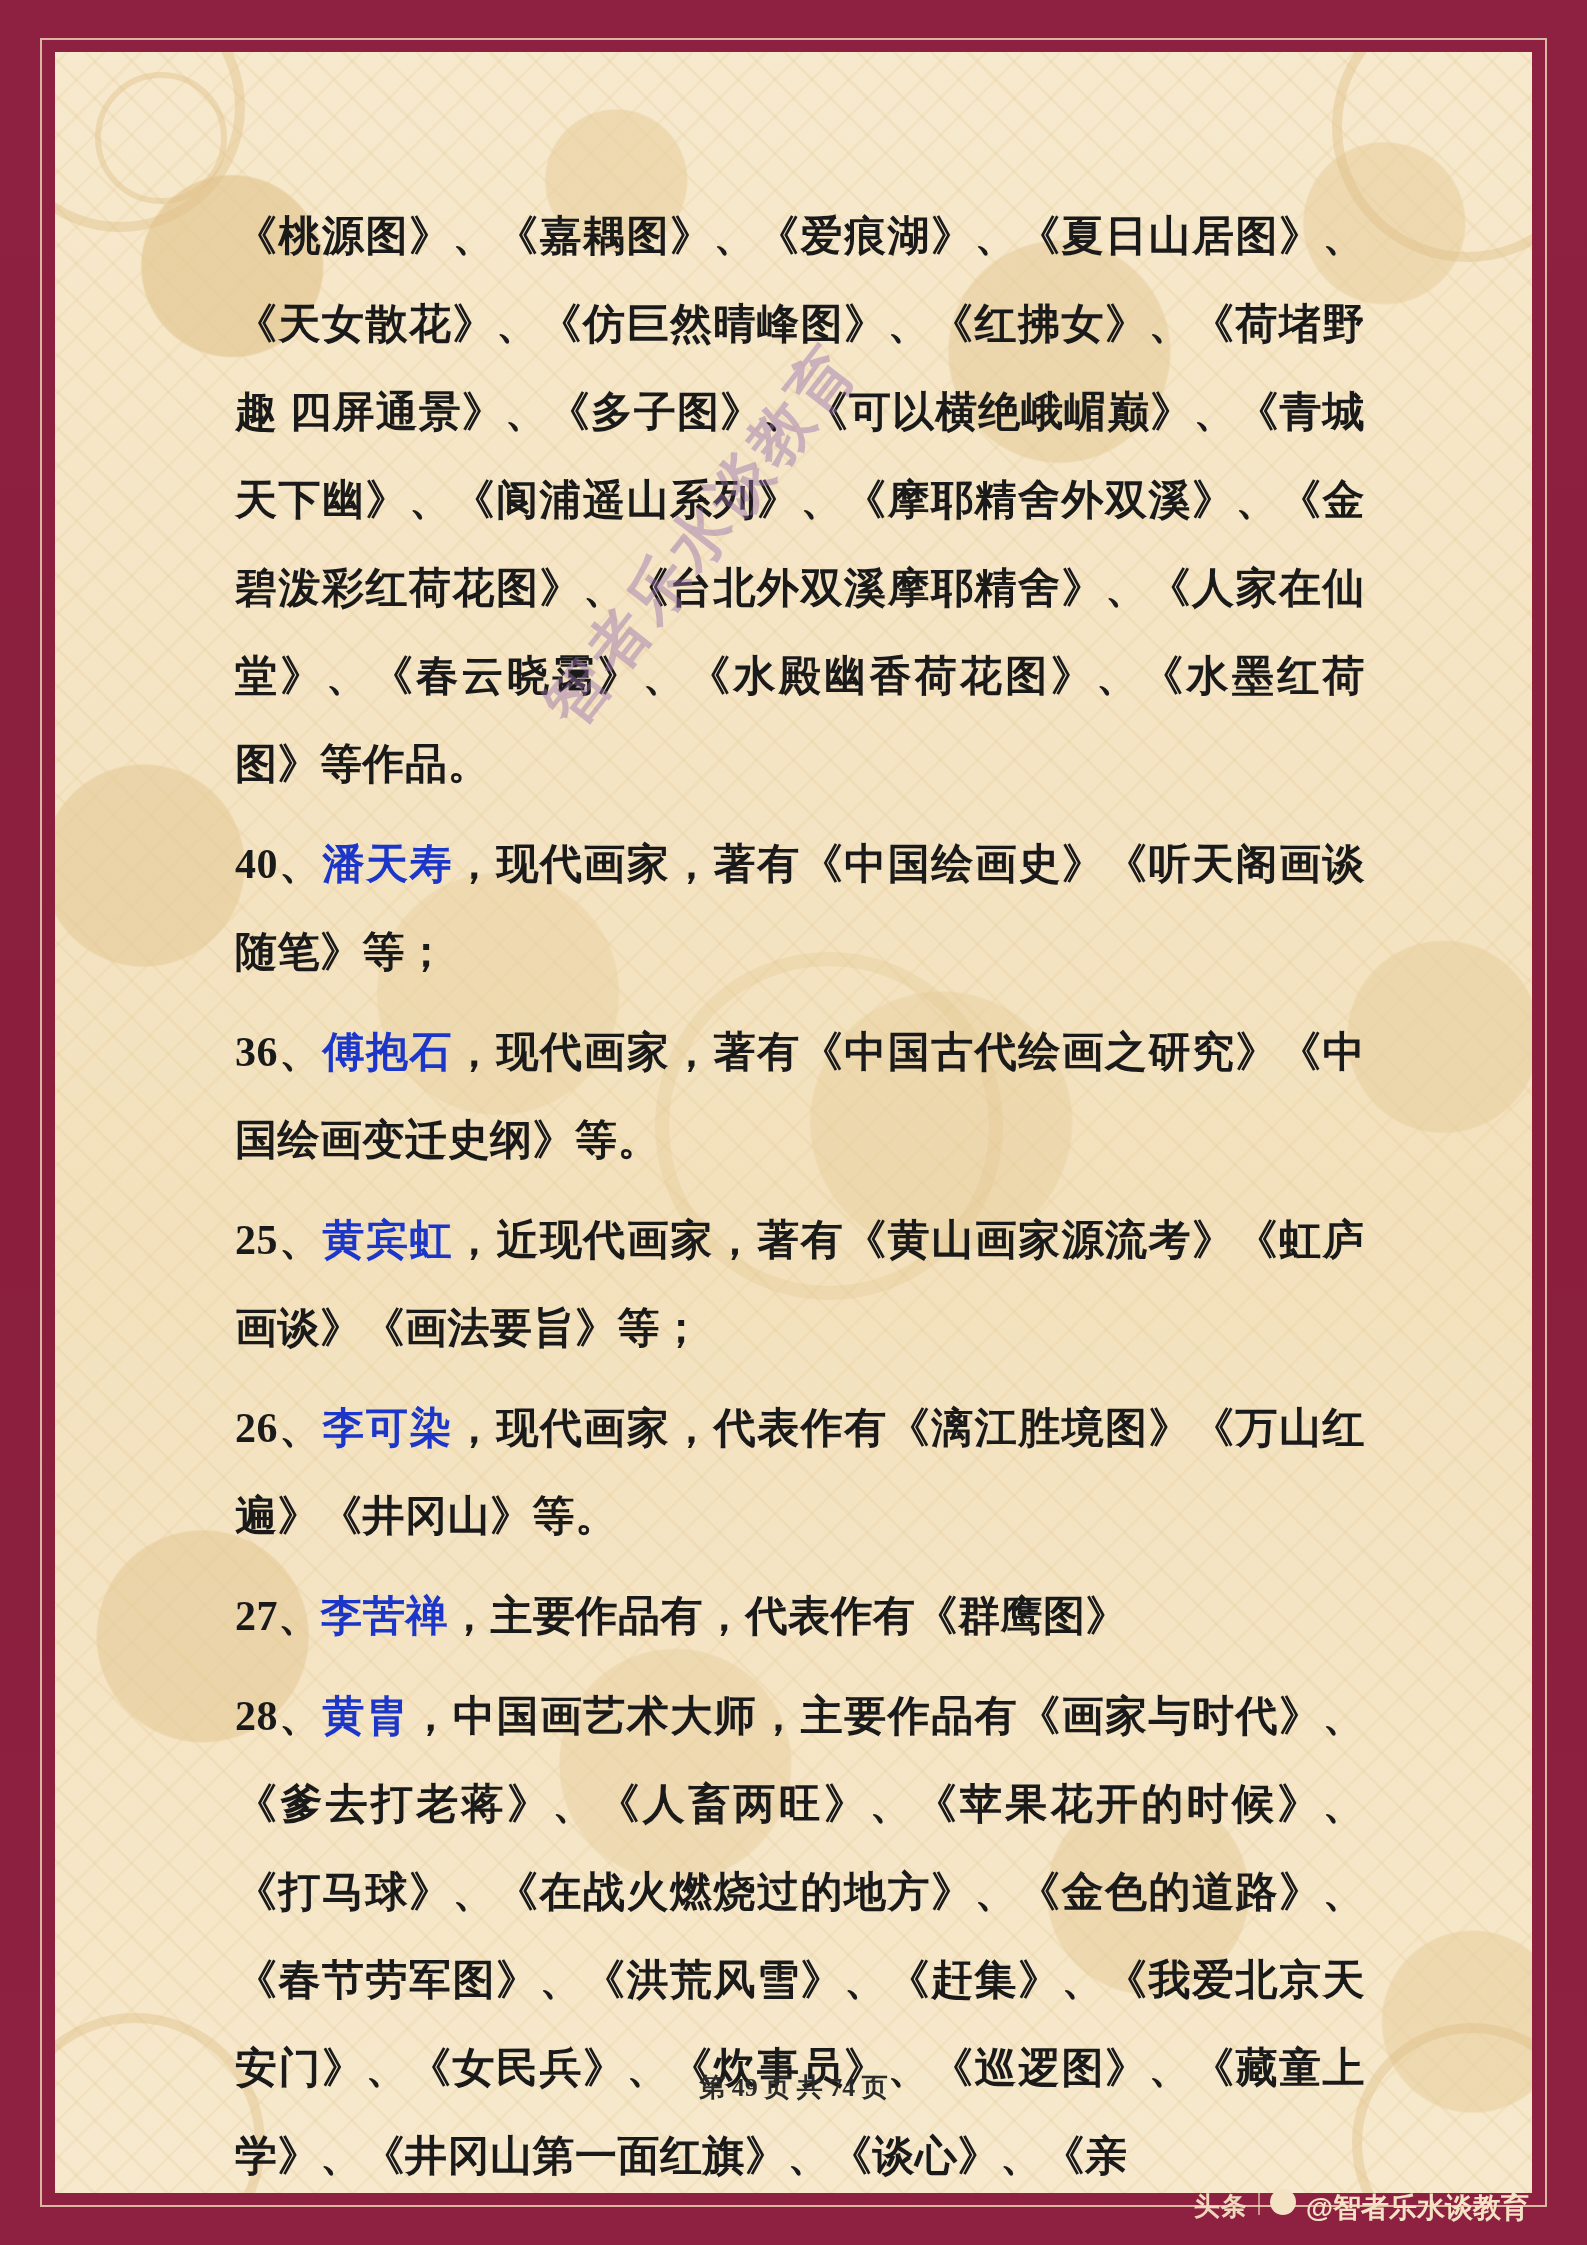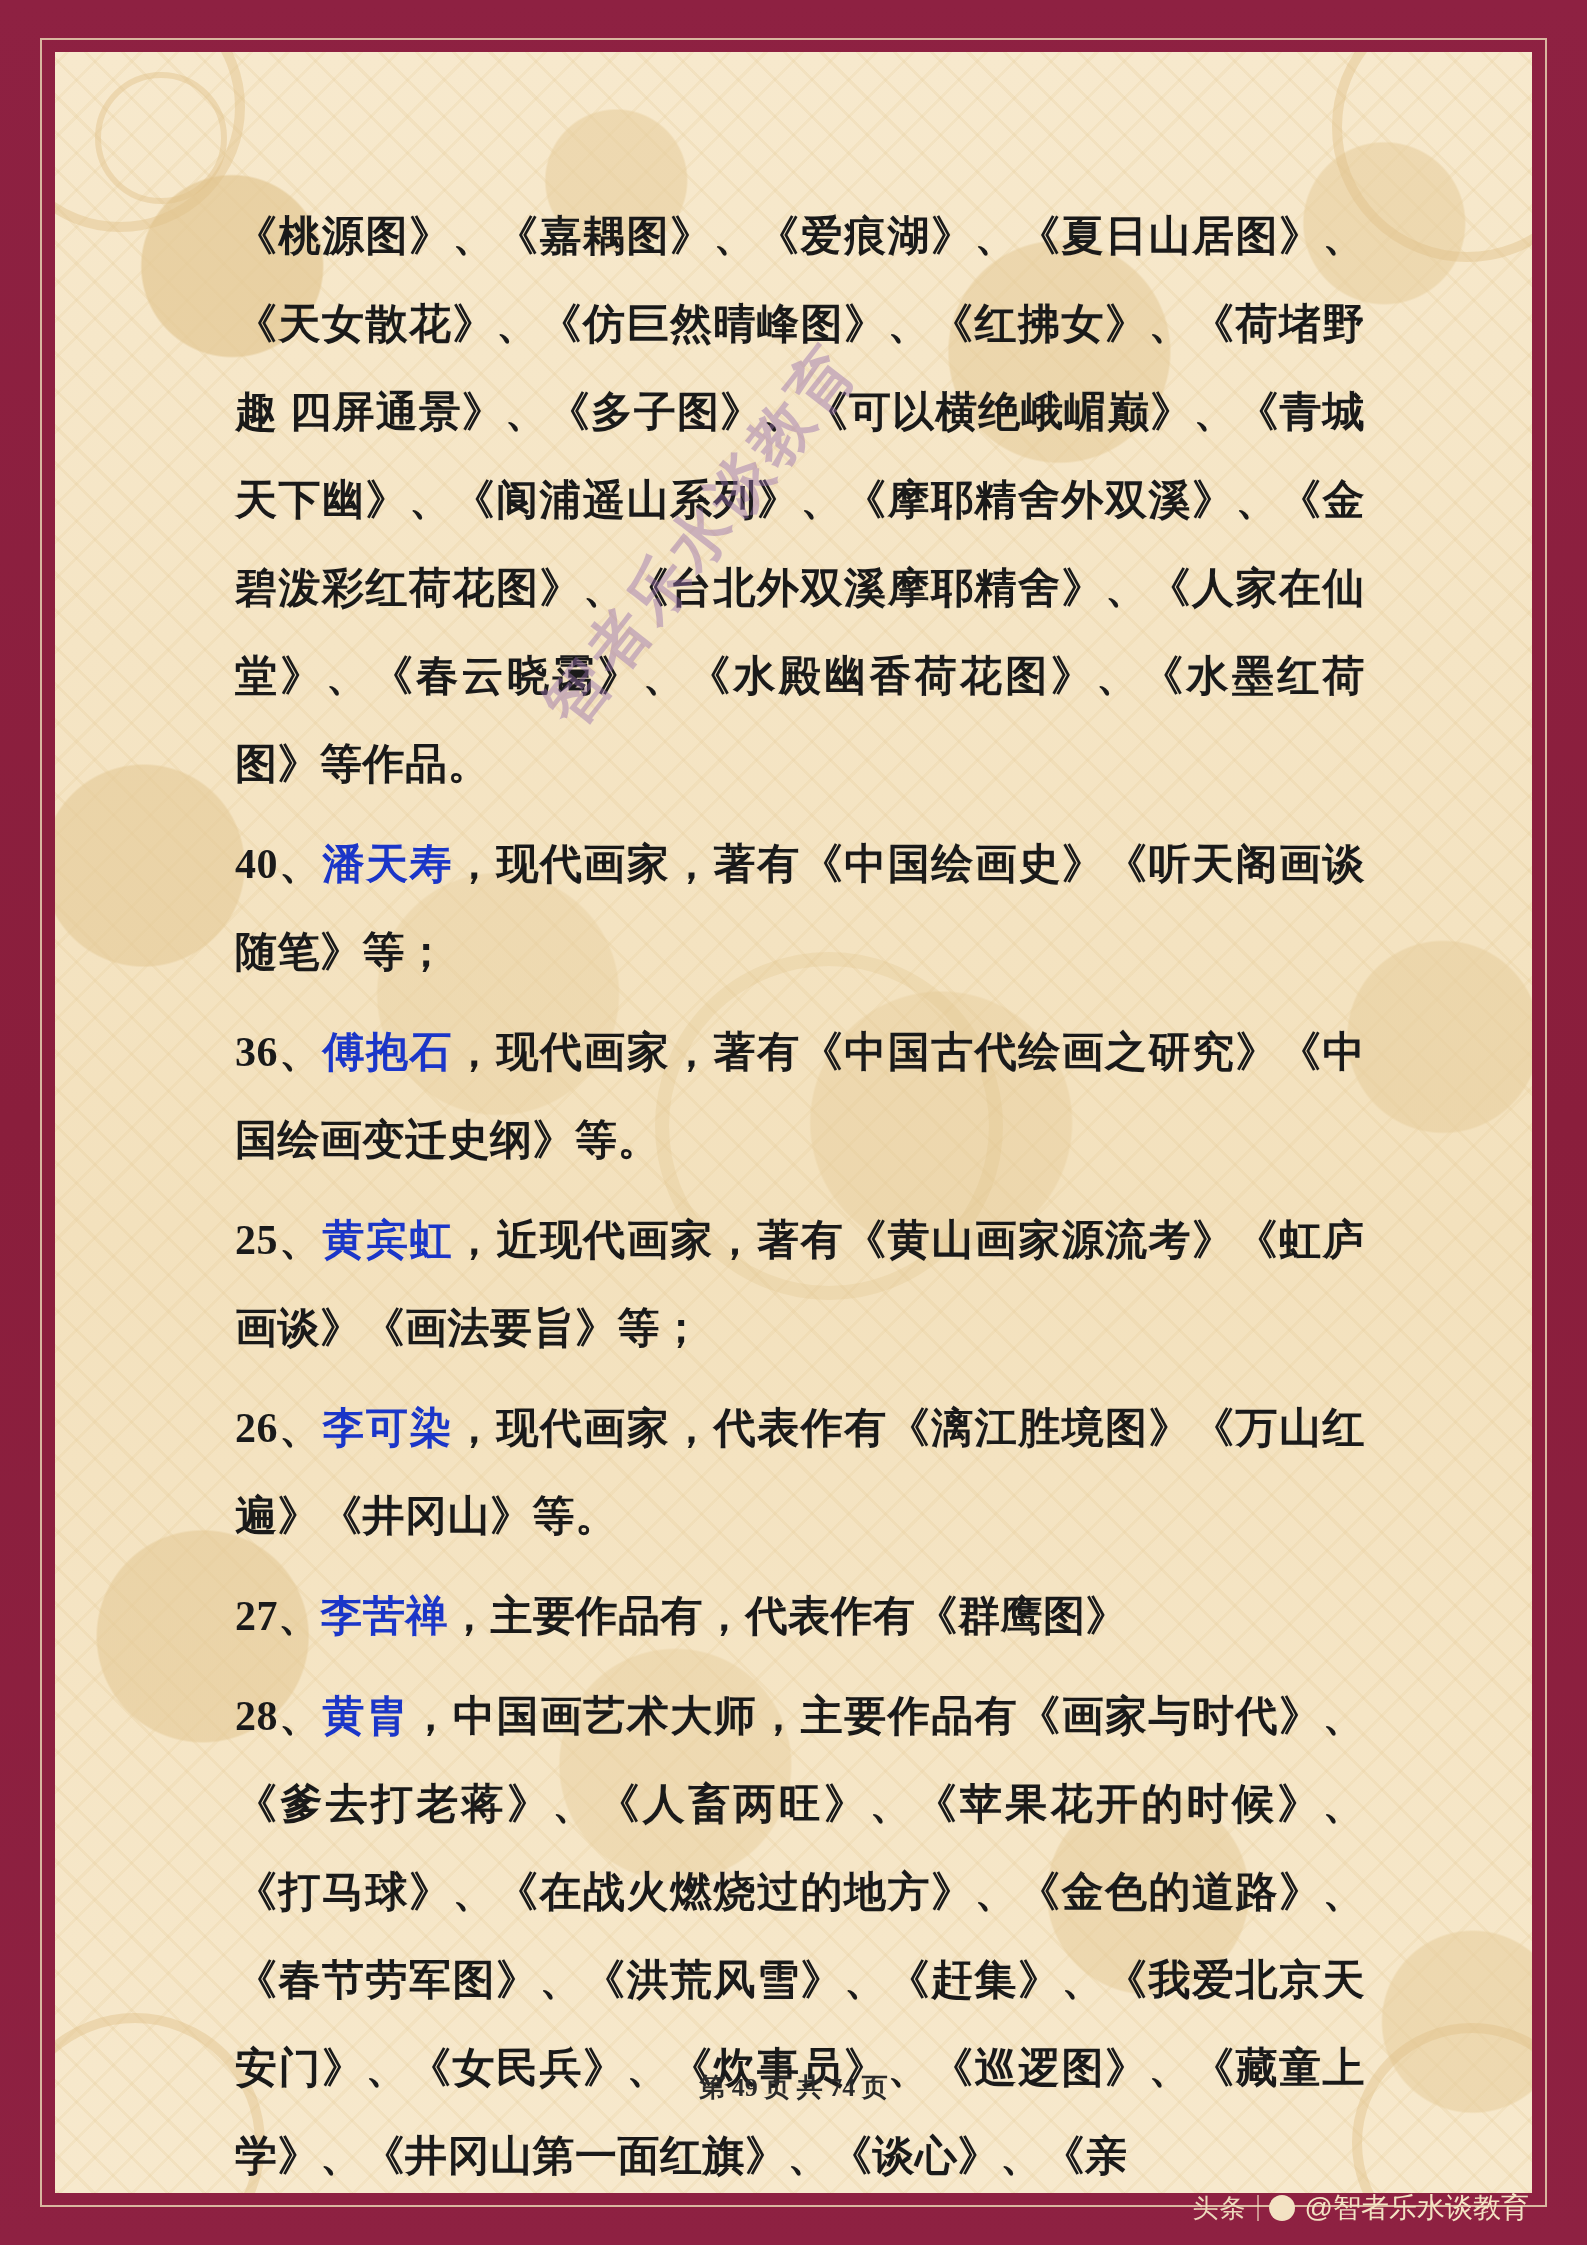--- a/index.html
+++ b/index.html
@@ -124,25 +124,24 @@
     font-size: 26px;
     font-weight: bold;
     color: #2a2a2a;
   }
 
   .brand {
     position: absolute;
     right: 58px;
     bottom: 18px;
     display: flex;
-    align-items: center;
     gap: 10px;
     color: #f3e2c3;
     font-size: 28px;
-    font-weight: normal;
+    font-weight: bold;
     font-family: "Liberation Sans", sans-serif;
   }
   .brand .tt {
     font-size: 26px;
     letter-spacing: 1px;
     opacity: 0.95;
   }
   .brand .sep {
     width: 2px;
     height: 26px;

